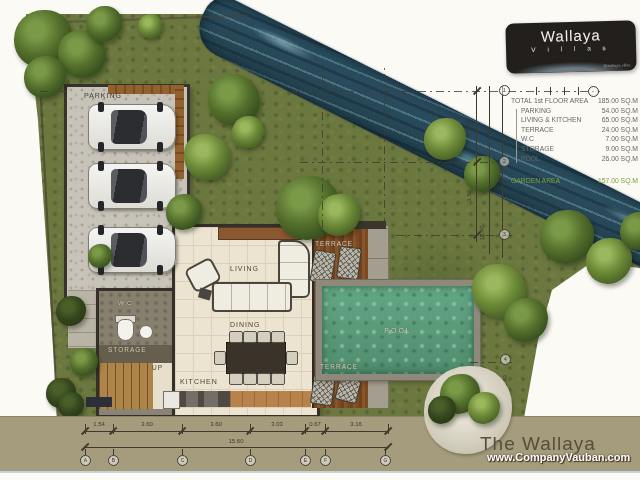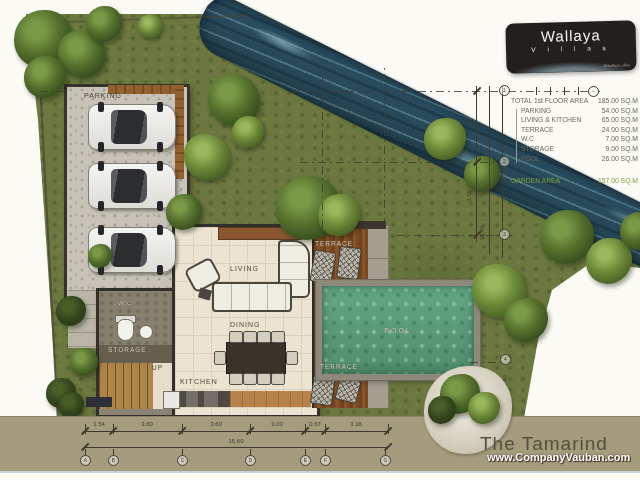--- a/index.html
+++ b/index.html
@@ -355,16 +355,16 @@
   <div class="a ring" style="left:245px;top:455px;z-index:7;">D</div>
   <div class="a ring" style="left:300px;top:455px;z-index:7;">E</div>
   <div class="a ring" style="left:320px;top:455px;z-index:7;">F</div>
   <div class="a ring" style="left:380px;top:455px;z-index:7;">G</div>
 
   <div class="a tree tree-p" style="left:424px;top:366px;width:88px;height:88px;"></div>
   <div class="a tree" style="left:440px;top:374px;width:40px;height:40px;z-index:8;"></div>
   <div class="a tree tree-l" style="left:468px;top:392px;width:32px;height:32px;z-index:8;"></div>
   <div class="a tree tree-d" style="left:428px;top:396px;width:28px;height:28px;z-index:8;"></div>
 
-  <div class="a title">The Tamarind</div>
+  <div class="a title">The Wallaya</div>
   <div class="a wm">www.CompanyVauban.com</div>
   <div class="a bottomline"></div>
 </div>
 
 </body></html>

